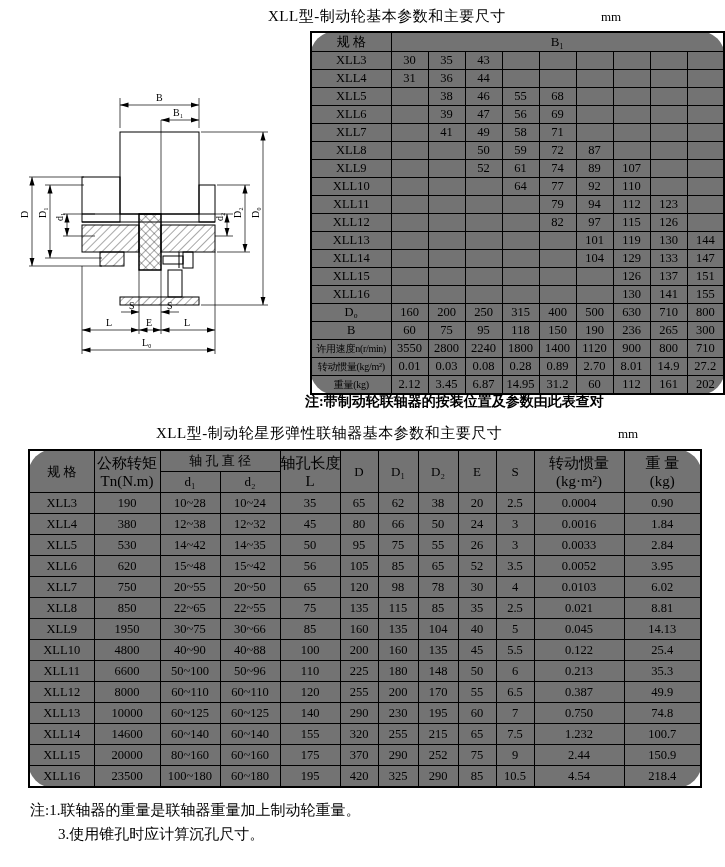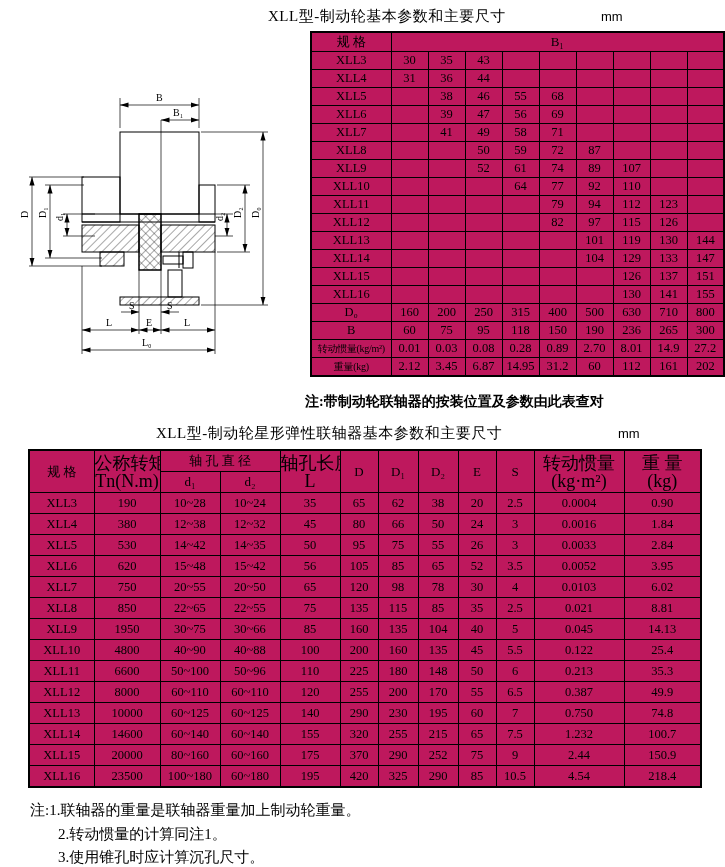--- a/index.html
+++ b/index.html
@@ -1,31 +1,31 @@
 <!DOCTYPE html>
 <html><head>
 <meta charset="utf-8">
 <style>
   html,body{margin:0;padding:0;background:#fff;}
   .page{position:relative;width:725px;height:867px;background:#ffffff;color:#000;
         font-family:"Liberation Serif","DejaVu Serif",serif;overflow:hidden;}
   .abs{position:absolute;}
   .title{font-size:15px;letter-spacing:0.5px;}
-  .unit{font-size:13px;font-family:Liberation Sans, sans-serif;}
-  table{border-collapse:collapse;table-layout:fixed;background:#be185d;position:absolute;}
+  .unit{font-size:13px;font-family:Liberation Serif, serif;}
+  table{border-collapse:collapse;table-layout:fixed;background:#737373;position:absolute;border-radius:26px;}
   #t1,#t2{border:2px solid #000;}
   td{border:1px solid #000;text-align:center;vertical-align:middle;padding:0;
      white-space:nowrap;overflow:hidden;font-size:12.5px;}
   #t1 td{height:17px;}
   #t2 td{height:20px;}
   #t1 thead td{font-size:13px;}
   
   #t1body tr:nth-child(n+17) td:first-child{font-size:10px;letter-spacing:-0.3px;}
   #t2 thead td{font-size:13px;}
-  .h2l div{line-height:18px;font-size:18px;}
+  .h2l div{line-height:18px;font-size:15px;}
   .note{font-size:14px;font-weight:bold;}
   .footnotes{font-size:15px;line-height:23.5px;}
   .footnotes .indent{padding-left:28px;}
   svg text{font-family:"Liberation Serif","DejaVu Serif",serif;font-size:10px;fill:#000;}
 </style>
 </head>
 <body>
 
 <div class="page">
 
@@ -327,20 +327,32 @@
           <td>B</td>
           <td>60</td>
           <td>75</td>
           <td>95</td>
           <td>118</td>
           <td>150</td>
           <td>190</td>
           <td>236</td>
           <td>265</td>
           <td>300</td>
+        </tr>
+        <tr>
+          <td>许用速度n(r/min)</td>
+          <td>3550</td>
+          <td>2800</td>
+          <td>2240</td>
+          <td>1800</td>
+          <td>1400</td>
+          <td>1120</td>
+          <td>900</td>
+          <td>800</td>
+          <td>710</td>
         </tr>
         <tr>
           <td>转动惯量(kg/m²)</td>
           <td>0.01</td>
           <td>0.03</td>
           <td>0.08</td>
           <td>0.28</td>
           <td>0.89</td>
           <td>2.70</td>
           <td>8.01</td>
@@ -608,17 +620,16 @@
           <td>85</td>
           <td>10.5</td>
           <td>4.54</td>
           <td>218.4</td>
         </tr>
       </tbody>
   </table>
 
   <div class="abs footnotes" style="left:30px;top:799px;">
     <div>注:1.联轴器的重量是联轴器重量加上制动轮重量。</div>
-    <div class="indent">2.转动惯量的计算同注1。</div>
     <div class="indent">3.使用锥孔时应计算沉孔尺寸。</div>
   </div>
 
 </div>
 
 </body></html>

